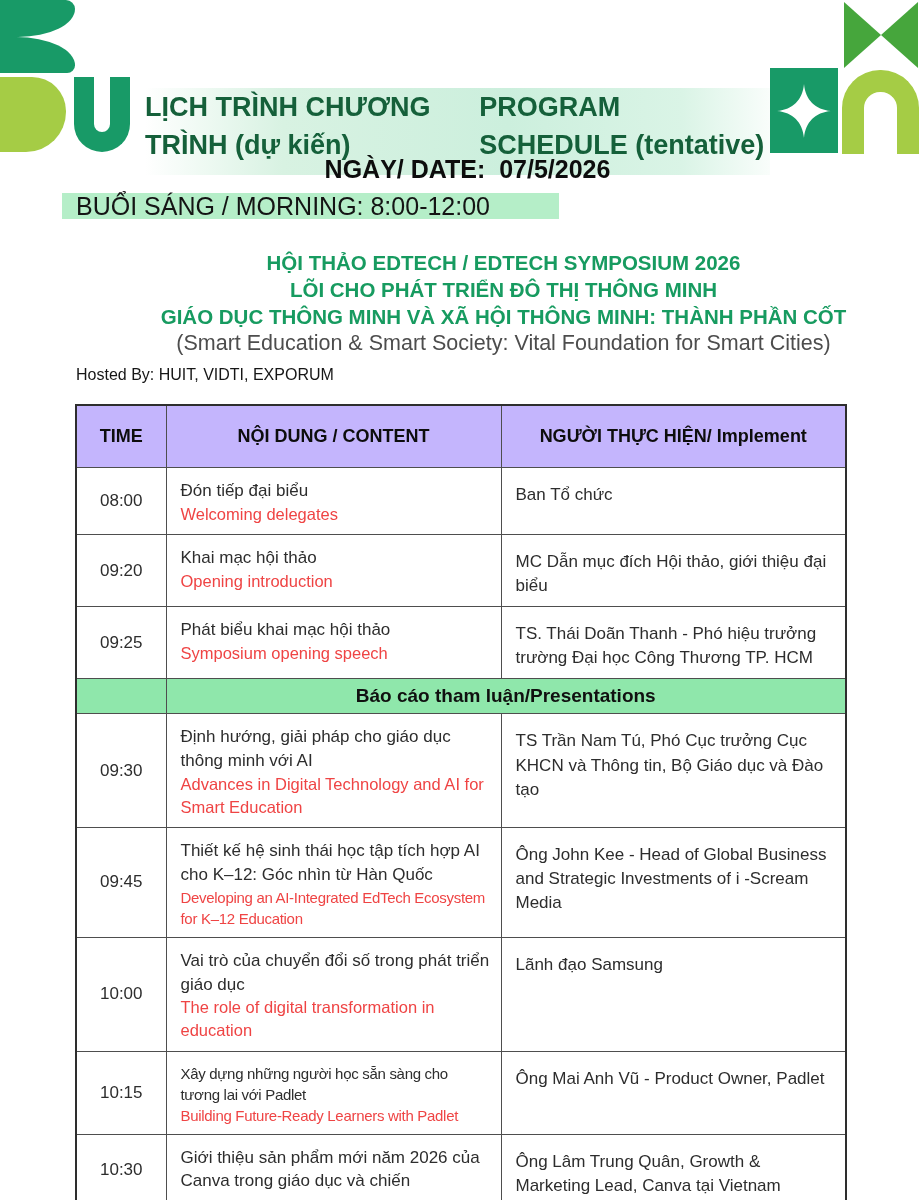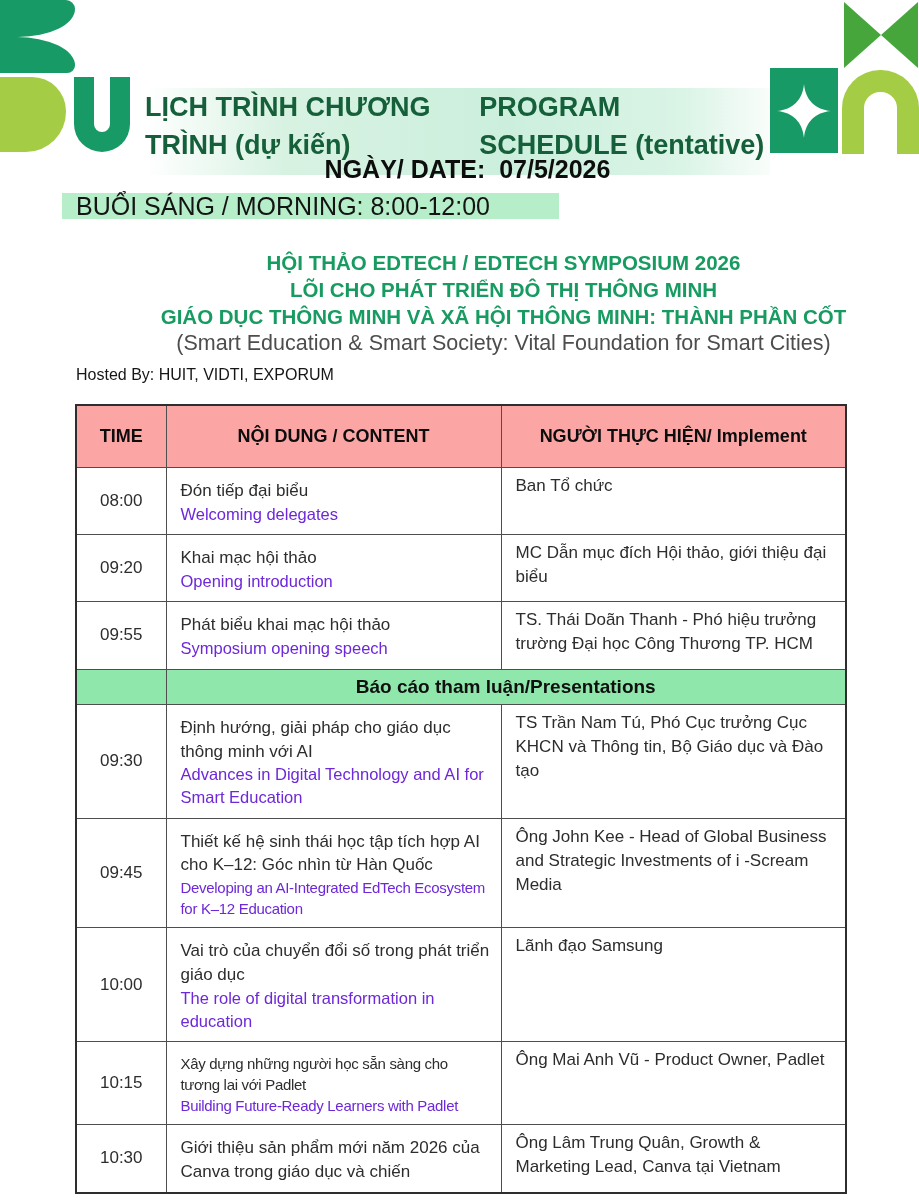--- a/index.html
+++ b/index.html
@@ -49,27 +49,27 @@
   .sym-line{font-size:20.5px;font-weight:700;color:#179b60;line-height:1.32;}
   .sym-sub{font-size:21.5px;font-weight:400;color:#4d4d4d;margin-top:1px;}
   .hosted{position:absolute;left:76px;top:366px;font-size:16px;font-weight:400;color:#161616;}
   
   table.sched{
     position:absolute;left:75px;top:404px;width:770px;
     border-collapse:collapse;table-layout:fixed;
     border:2px solid #2e2e2e;
   }
   table.sched th, table.sched td{border:1px solid #4e4e4e;}
-  th.hdr{background:#fca5a5;color:#0d0d0d;font-size:18px;font-weight:700;
+  th.hdr{background:#c4b5fd;color:#0d0d0d;font-size:18px;font-weight:700;
     text-align:center;vertical-align:middle;height:59px;}
   td.time{ text-align:center;vertical-align:middle;font-size:17px;color:#2d2d2d;}
   td.content{vertical-align:top;padding:11px 10px 8px 14px;}
-  td.impl{vertical-align:top;padding:6px 10px 8px 14px;font-size:17px;color:#2d2d2d;line-height:1.42;}
+  td.impl{vertical-align:top;padding:15px 10px 8px 14px;font-size:17px;color:#2d2d2d;line-height:1.42;}
   .vi{font-size:17px;color:#2d2d2d;line-height:1.4;}
-  .en{font-size:16.5px;color:#6d28d9;line-height:1.4;}
+  .en{font-size:16.5px;color:#ef4444;line-height:1.4;}
   .cond{font-size:15px;letter-spacing:-0.3px;}
   tr.section-row td{background:#8fe7ab;}
   td.section-cell{text-align:center;vertical-align:middle;
     font-size:19px;font-weight:700;color:#101010;}
   tr.r0{height:60px;} tr.r1{height:64px;} tr.r2{height:68px;}
   tr.r3{height:35px;} tr.r4{height:107px;} tr.r5{height:100px;}
   tr.r6{height:93px;} tr.r7{height:80px;} tr.r8{height:53px;}
 </style>
 </head>
 <body>
@@ -139,21 +139,21 @@
     <tr class="r1">
       <td class="time">09:20</td>
       <td class="content">
         <div class="vi">Khai mạc hội thảo</div>
         <div class="en">Opening introduction</div>
       </td>
       <td class="impl">MC Dẫn mục đích Hội thảo, giới thiệu đại biểu</td>
     </tr>
 
     <tr class="r2">
-      <td class="time">09:55</td>
+      <td class="time">09:25</td>
       <td class="content">
         <div class="vi">Phát biểu khai mạc hội thảo</div>
         <div class="en">Symposium opening speech</div>
       </td>
       <td class="impl">TS. Thái Doãn Thanh - Phó hiệu trưởng trường Đại học Công Thương TP. HCM</td>
     </tr>
 
     <tr class="r3 section-row">
       <td class="time"></td>
       <td class="section-cell" colspan="2">Báo cáo tham luận/Presentations</td>

